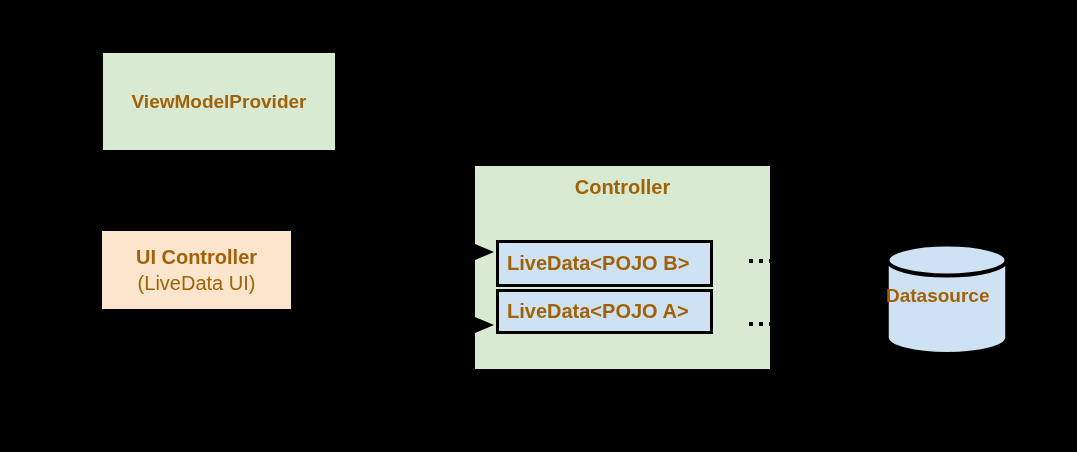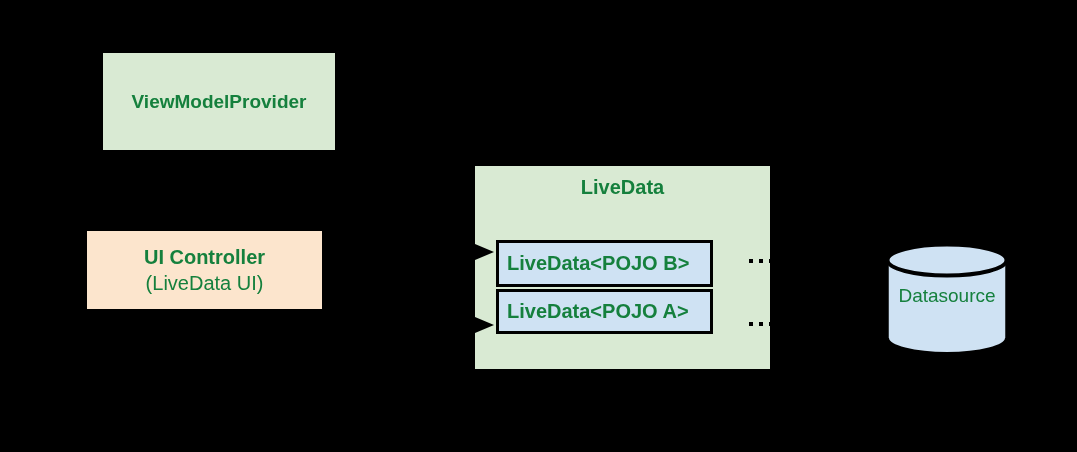--- a/index.html
+++ b/index.html
@@ -7,21 +7,21 @@
     padding: 0;
     background: #000;
     font-family: "Liberation Sans", sans-serif;
   }
   .stage {
     position: relative;
     width: 1077px;
     height: 452px;
     background: #000;
     overflow: hidden;
-    color: #15803d;
+    color: #a16207;
   }
   .node {
     position: absolute;
     display: flex;
     flex-direction: column;
     align-items: center;
     justify-content: center;
     text-align: center;
     box-sizing: border-box;
   }
@@ -31,21 +31,21 @@
   .vmp {
     left: 103px; top: 53px; width: 232px; height: 97px;
     background: #d9ead3;
     font-size: 17.5px;
     line-height: 23px;
   }
   .vmp .title { font-size: 19px; }
 
   
   .uic {
-    left: 87px; top: 231px; width: 235px; height: 78px;
+    left: 102px; top: 231px; width: 189px; height: 78px;
     background: #fce5cd;
     font-size: 20px;
     line-height: 26px;
   }
   .uic .title { font-size: 20px; }
 
   
   .vm {
     position: absolute;
     left: 475px; top: 166px; width: 295px; height: 203px;
@@ -100,42 +100,41 @@
   
   .cyl-wrap {
     position: absolute;
     left: 884px; top: 242px;
     width: 126px; height: 116px;
   }
   .cyl-label {
     position: absolute;
     left: 886px; top: 284px;
     width: 122px; height: 24px;
-    text-align: center;
-    font-weight: normal;
+    font-weight: bold;
     font-size: 19px;
     line-height: 24px;
   }
 </style>
 </head>
 <body>
 
 <div class="stage">
 
   <div class="node vmp">
     <div class="title">ViewModelProvider</div>
   </div>
 
   <div class="node uic">
     <div class="title">UI Controller</div>
     <div class="subtitle">(LiveData UI)</div>
   </div>
 
   <div class="vm">
-    <div class="vm-title">LiveData</div>
+    <div class="vm-title">Controller</div>
     <div class="livedata b">LiveData&lt;POJO B&gt;</div>
     <div class="livedata a">LiveData&lt;POJO A&gt;</div>
   </div>
 
   <div class="arrowhead b"></div>
   <div class="arrowhead a"></div>
 
   <div class="dotted b"></div>
   <div class="dotted a"></div>
 

